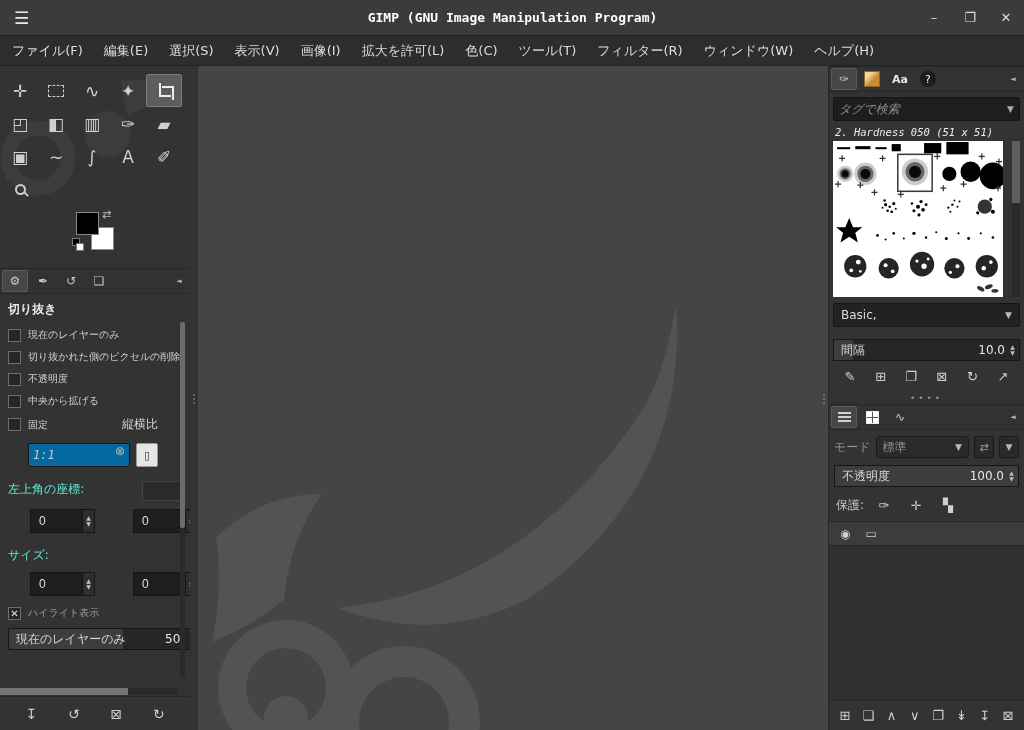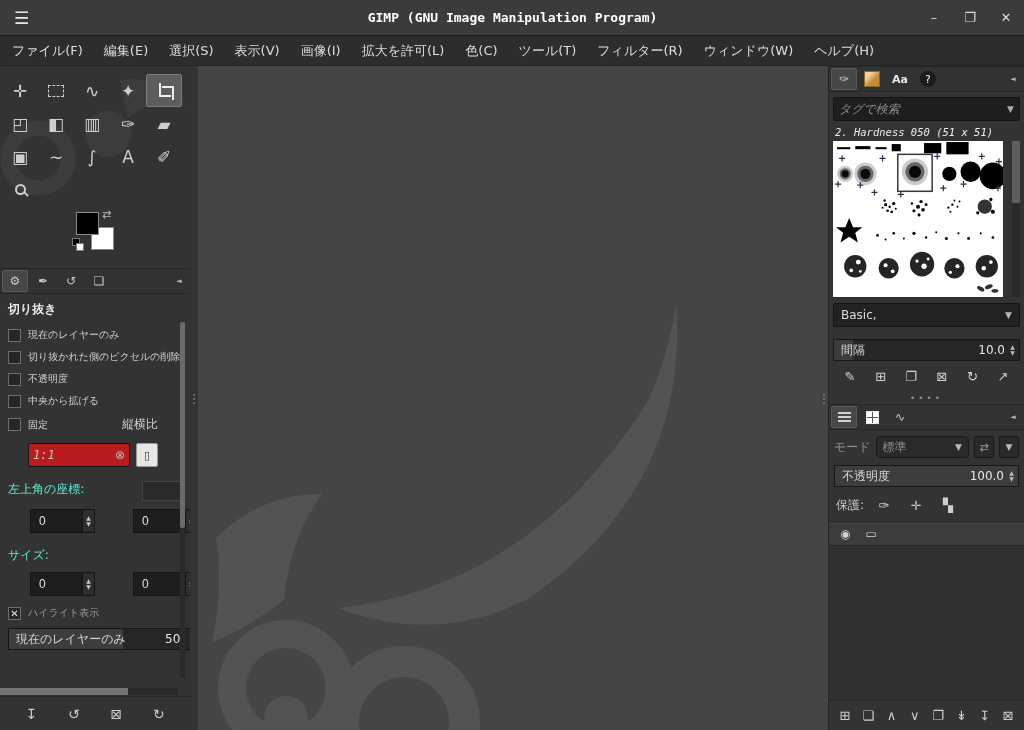--- a/index.html
+++ b/index.html
@@ -72,22 +72,22 @@
   .opt-row { display:flex; align-items:center; gap:7px; padding:4px 8px; cursor:pointer; }
   .cb {
     width:13px; height:13px; border:1px solid #6e6e6e; background:#262626; flex:none;
     display:flex; align-items:center; justify-content:center; font-size:10px; color:#f0f0f0;
   }
   .opt-label { font-size:10px; color:#d2d2d2; white-space:nowrap; }
   .opt-label.dim { color:#9a9a9a; }
   .fixed-right { margin-left:auto; margin-right:84px; color:#d2d2d2; white-space:nowrap; }
   .aspect-row { display:flex; align-items:center; gap:6px; padding:6px 8px 6px 28px; }
   .aspect-box {
-    width:102px; height:24px; background:#b91c1c; border:1px solid #141414; border-radius:2px;
-    display:flex; align-items:center; padding:0 4px;
+    width:102px; height:24px; background:#0369a1; border:1px solid #141414; border-radius:2px;
+    display:flex; padding:0 4px;
   }
   .aspect-box input {
     width:70px; background:transparent; border:none; outline:none;
     color:#c8c8c8; font-style:italic; font-family:"DejaVu Sans Mono", monospace; font-size:12px;
   }
   .clear-ico { margin-left:auto; color:#b9b9b9; font-size:12px; cursor:pointer; }
   .portrait-btn {
     width:22px; height:24px; background:#e6e6e6; border:1px solid #9a9a9a; border-radius:2px;
     display:flex; align-items:center; justify-content:center; color:#333; font-size:11px; cursor:pointer;
   }

